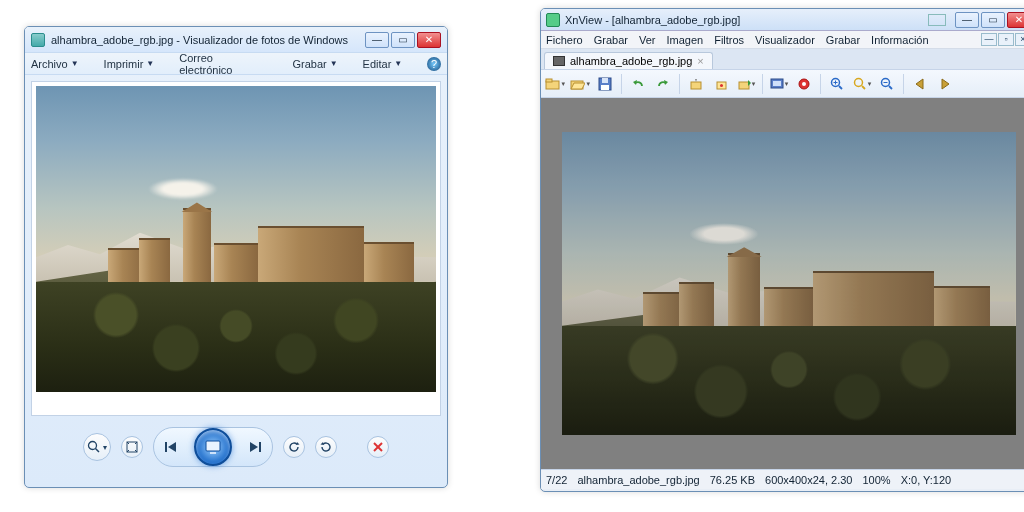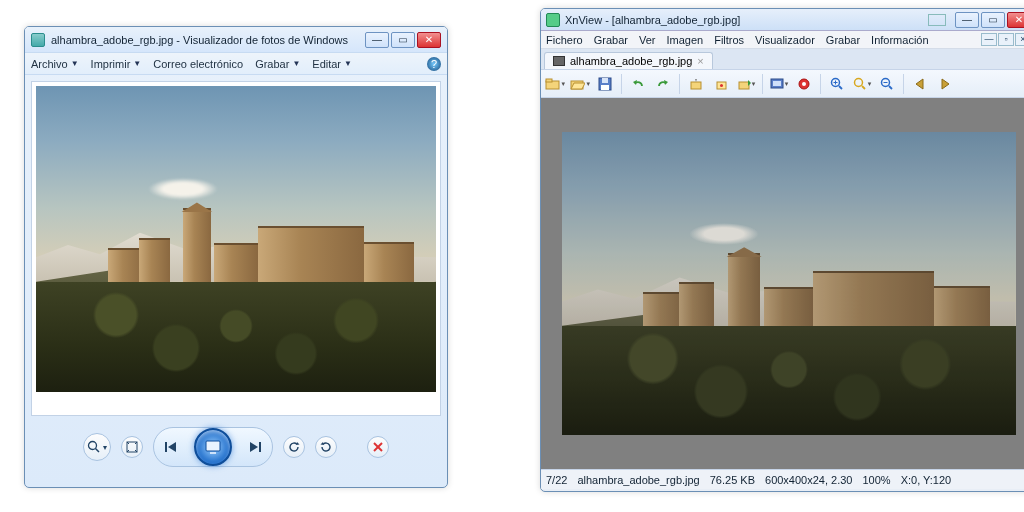--- a/index.html
+++ b/index.html
@@ -6,21 +6,21 @@
 body{width:1024px;height:512px;background:#fff;position:relative;overflow:hidden}
 .win{position:absolute;border:1px solid #6b8fb5;border-radius:5px;overflow:hidden;box-shadow:0 0 6px rgba(0,0,0,.15)}
 
 .wpv{left:24px;top:26px;width:424px;height:462px;background:linear-gradient(#e8f1fb,#dceafa)}
 .wpv .tb{height:26px;background:linear-gradient(#e8f1fb,#d5e6fb);display:flex;align-items:center;padding:0 6px;gap:6px;border-bottom:1px solid #c7dbf2}
 .wpv .tb .ico{width:14px;height:14px;background:linear-gradient(#8cc,#4aa);border:1px solid #2a8d8d;border-radius:2px}
 .wpv .tb .ti{color:#123;flex:1}
 .sys{display:flex;gap:2px}
 .sys .b{width:24px;height:16px;border:1px solid #6d93c2;border-radius:2px;background:linear-gradient(#e9f2fe,#cfe2fa);display:flex;align-items:center;justify-content:center;color:#234;font-size:10px}
 .sys .b.close{background:linear-gradient(#f28f8f,#d33);border-color:#a12;color:#fff}
-.wpv .mnu{height:22px;background:linear-gradient(#edf4fb,#e2eefb);display:flex;align-items:center;padding:0 6px;gap:12px;border-bottom:1px solid #c7dbf2;color:#234}
+.wpv .mnu{height:22px;background:linear-gradient(#edf4fb,#e2eefb);display:flex;align-items:center;padding:0 6px;gap:25px;border-bottom:1px solid #c7dbf2;color:#234}
 .wpv .mnu .mi{display:flex;align-items:center;gap:3px}
 .wpv .mnu .dd{color:#235;font-size:8px}
 .wpv .mnu .help{margin-left:auto;width:14px;height:14px;border-radius:50%;background:radial-gradient(#7cf,#147);color:#fff;text-align:center;line-height:14px}
 .wpv .view{margin:6px;border:1px solid #c2d2e6;background:#fff;height:335px;padding:4px;display:flex;align-items:flex-start;justify-content:center}
 .wpv .photo{width:456px;height:306px}
 .wpv .ctrl{height:50px;display:flex;align-items:center;justify-content:center;gap:10px;padding:0 4px}
 .rb{width:28px;height:28px;border-radius:50%;background:linear-gradient(#fdfdfd,#e6eff8);border:1px solid #a9c3e0;display:flex;align-items:center;justify-content:center;color:#246}
 .rb.sm{width:22px;height:22px}
 .navc{width:120px;height:40px;border-radius:20px;background:linear-gradient(#f0f8ff,#d3e6fa);border:1px solid #a9c3e0;display:flex;align-items:center;justify-content:space-between;padding:0 10px}
 .navc .big{width:38px;height:38px;border-radius:50%;background:radial-gradient(#9ed1ff,#1868c8 70%);border:2px solid #0f4e9a;display:flex;align-items:center;justify-content:center;color:#fff;box-shadow:inset 0 2px 4px rgba(255,255,255,.6),0 0 6px rgba(30,110,210,.6)}

